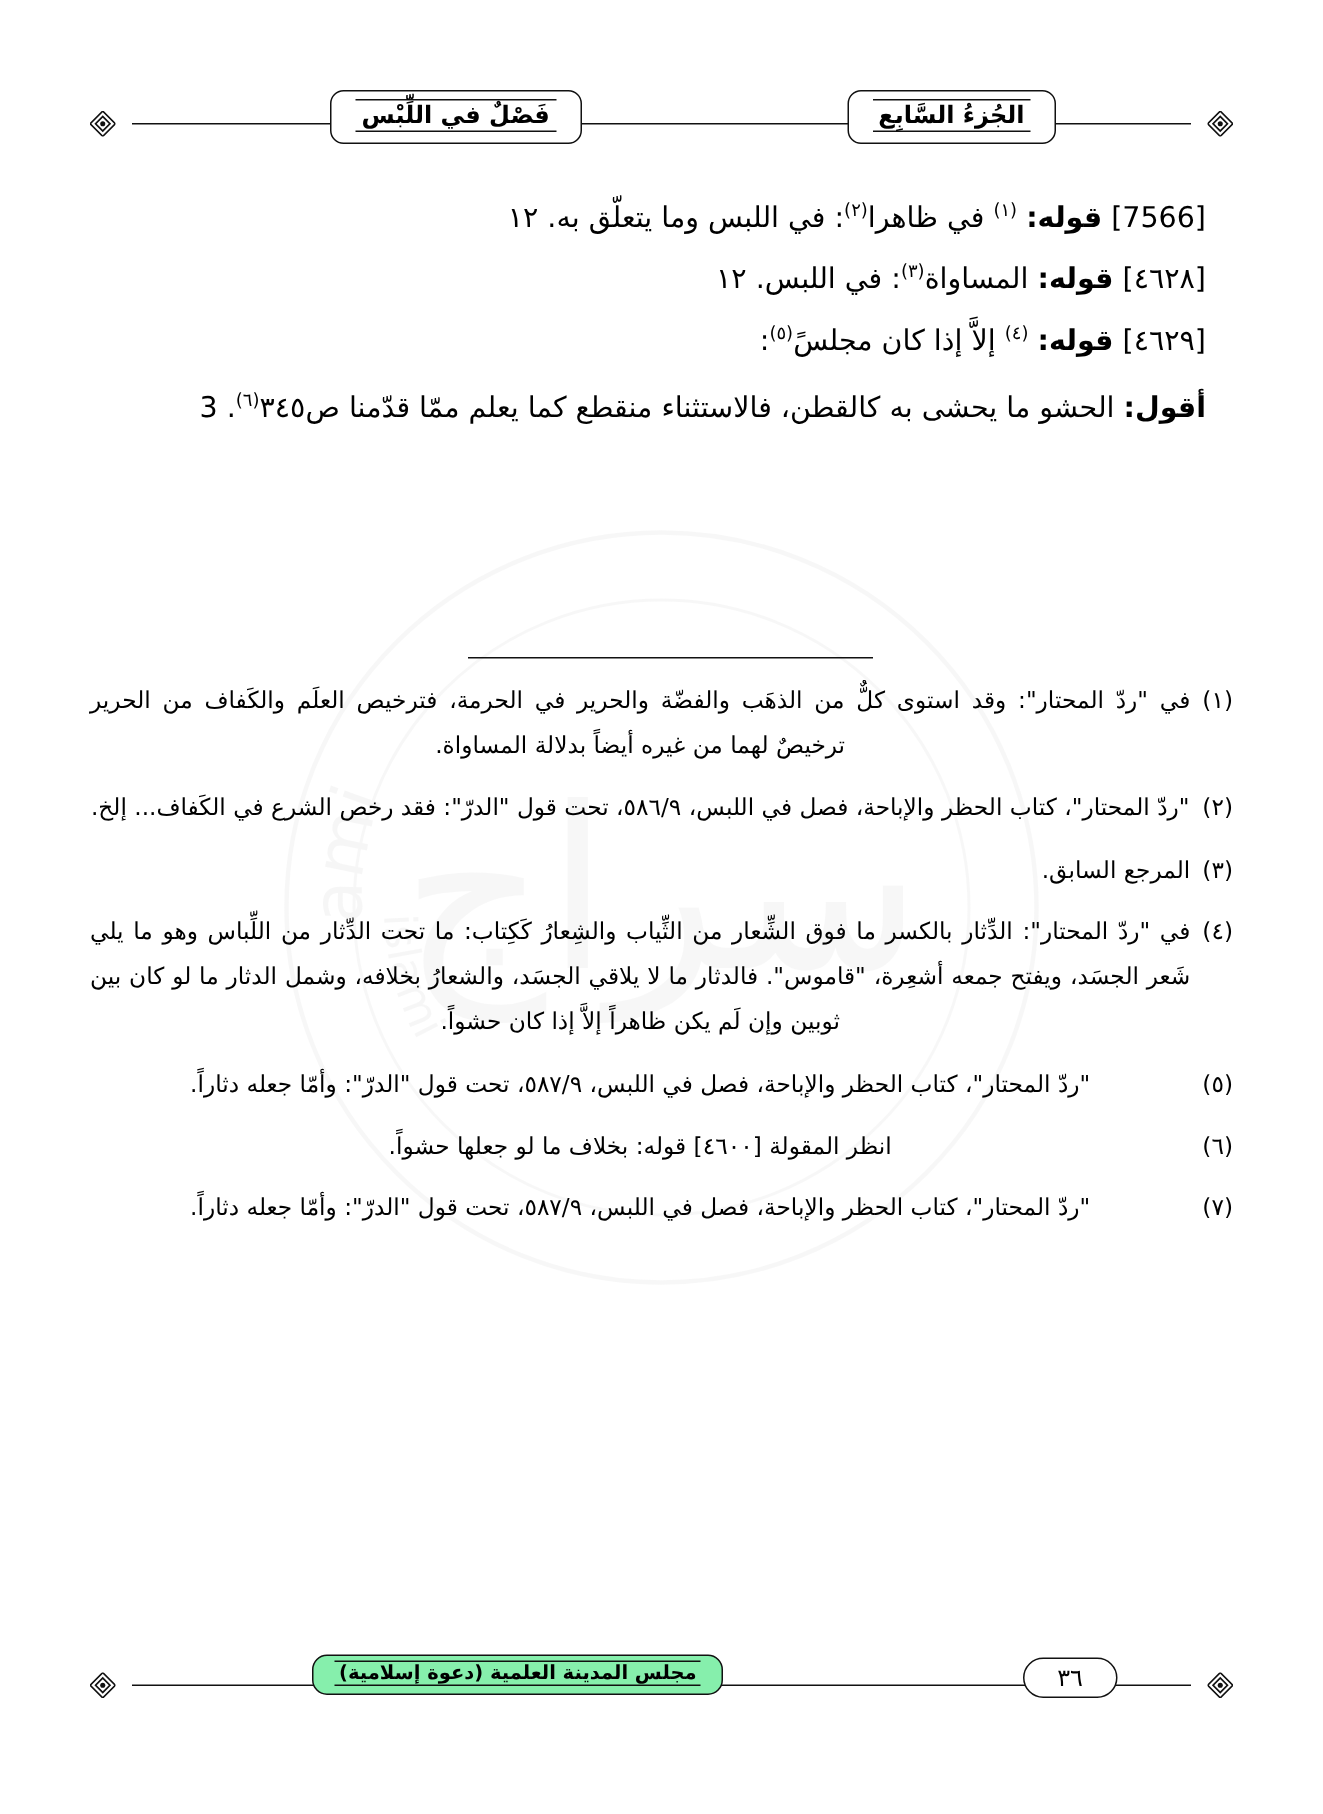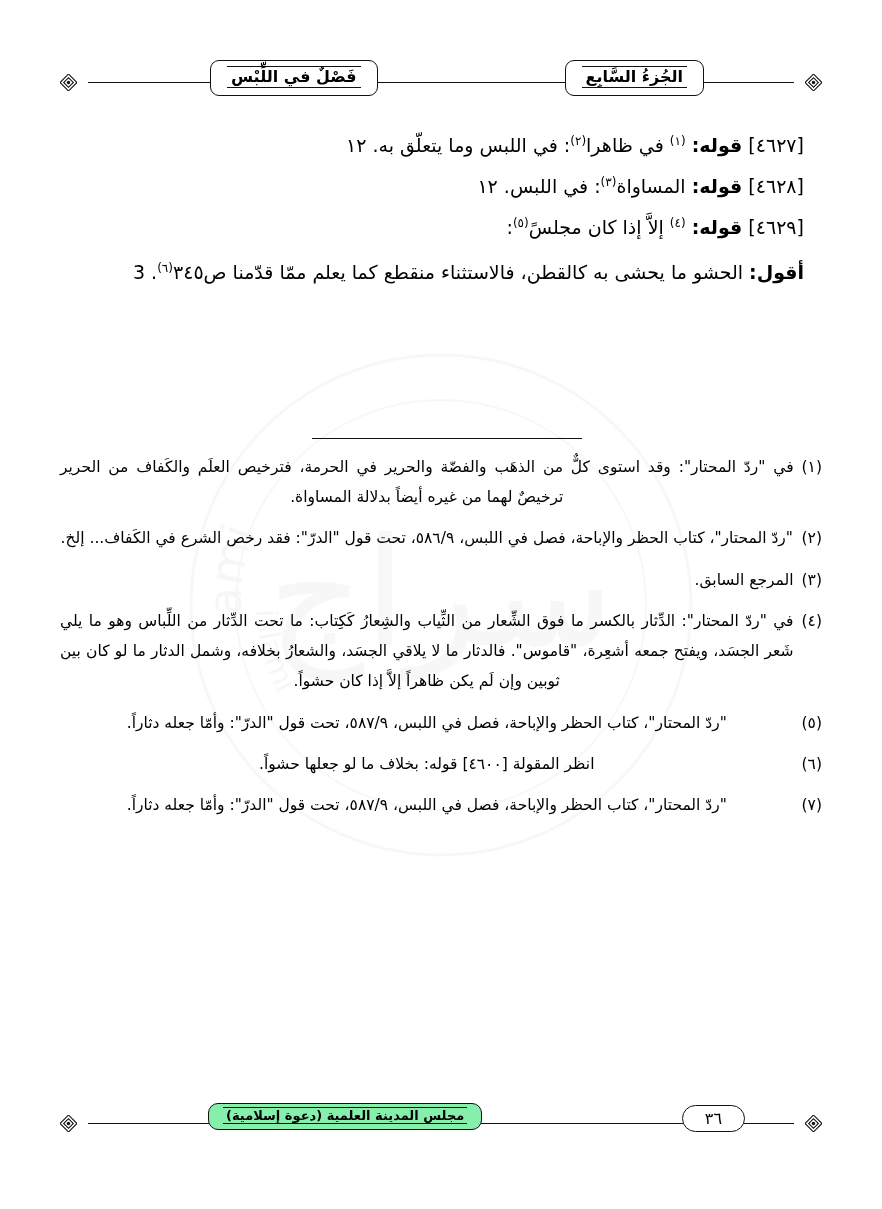--- a/index.html
+++ b/index.html
@@ -69,21 +69,21 @@
     border-radius: 9px;
     padding: 5px 16px 7px 16px;
     font-family: "DejaVu Sans", sans-serif;
     font-size: 16px;
     font-weight: bold;
     line-height: 1.1;
     white-space: nowrap;
     z-index: 3;
   }
   .cartouche.right-side { right: 118px; }
-  .cartouche.left-side  { left: 150px; }
+  .cartouche.left-side  { left: 160px; }
   .cartouche .inner {
     display: block;
     padding: 1px 4px;
     border-top: 1px solid #111;
     border-bottom: 1px solid #111;
   }
 
   
   .body {
     position: absolute;
@@ -243,21 +243,21 @@
       <span class="inner">الجُزءُ السَّابِع</span>
     </div>
     <div class="cartouche left-side">
       <span class="inner">فَصْلٌ في اللِّبْس</span>
     </div>
   </div>
 
   <div class="body">
 
     <p class="main-line">
-      <span>[٤٦٢٧]</span>
+      <span>[7566]</span>
       <span class="b">قوله:</span>
       <span class="ref">(١)</span>
       <span> في ظاهرا</span><span class="ref">(٢)</span><span>: في اللبس وما يتعلّق به. ١٢</span>
     </p>
 
     <p class="main-line">
       <span>[٤٦٢٨]</span>
       <span class="b">قوله:</span>
       <span> المساواة</span><span class="ref">(٣)</span><span>: في اللبس. ١٢</span>
     </p>

